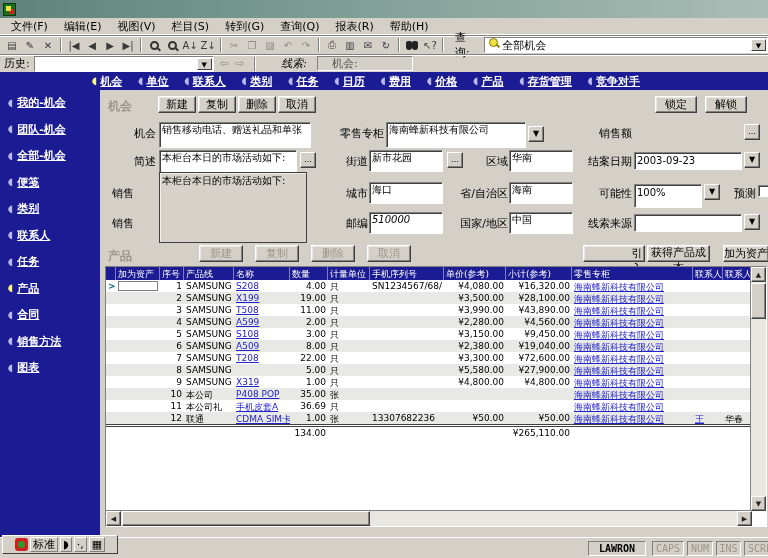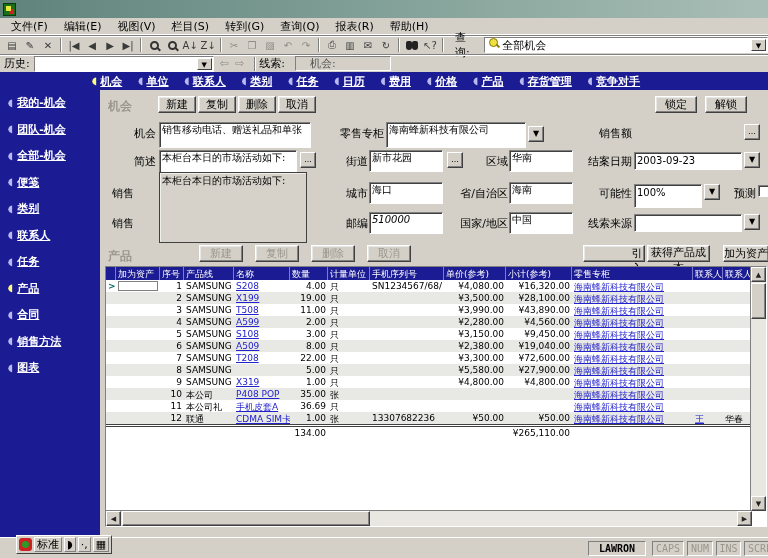--- a/index.html
+++ b/index.html
@@ -43,21 +43,21 @@
   .lens { width:9px; height:9px; border-radius:50%; background:#f0e040; border:1px solid #887700; margin-right:4px; position:relative;}
   .lens::after{content:"";position:absolute;width:4px;height:2px;background:#887700;right:-3px;bottom:-1px;transform:rotate(45deg);}
   .combo-arrow-box { position:absolute; right:1px; top:1px; width:15px; height:12px; background:#d4d0c8;
     border:1px solid; border-color:#fff #404040 #404040 #fff; font-size:7px; text-align:center; line-height:12px; color:#000;}
   
   .histbar { position:absolute; left:0; top:54px; width:768px; height:18px;
     display:flex; align-items:center; padding-left:4px; border-top:1px solid #808080; box-shadow:inset 0 1px 0 #fff;}
   .hist-combo { position:relative; width:180px; height:16px; background:#fff;
     border:1px solid; border-color:#808080 #fff #fff #808080; margin-left:4px; }
   .nav-arrow { font-size:11px; color:#8f8d86; margin-left:6px; }
-  .clue-label { margin-left:0; }
+  .clue-label { margin-left:22px;font-style:italic; }
   .opp-box { margin-left:10px; width:96px; height:15px; background:#d4d0c8;
     border:1px solid; border-color:#808080 #fff #fff #808080;
     color:#555; padding-left:14px; line-height:14px; }
   
   .tabbar { position:absolute; left:0; top:72px; width:768px; height:18px; background:#1b1b94;
     display:flex; align-items:center; padding-left:86px; gap:4px; }
   .tab { display:flex; align-items:center; gap:3px; color:#fff; font-weight:bold;
     padding:0 6px; white-space:nowrap; }
   .tab .lab { text-decoration:underline; }
   .crescent { color:#b9b9ef; font-size:10px; line-height:10px; }
@@ -104,22 +104,22 @@
   .sc-btn { position:absolute; width:15px; height:15px; background:#d4d0c8;
     border:1px solid; border-color:#fff #404040 #404040 #fff; box-shadow:inset -1px -1px 0 #808080;
     font-size:7px; text-align:center; line-height:14px; color:#222; }
   .sc-thumb { position:absolute; background:#d4d0c8; border:1px solid; border-color:#fff #404040 #404040 #fff; box-shadow:inset -1px -1px 0 #808080; }
   
   .statusbar { position:absolute; left:0; top:537px; width:768px; height:21px; background:#d4d0c8;
     border-top:1px solid #fff; }
   .st-panel { position:absolute; top:3px; height:15px; border:1px solid; border-color:#808080 #fff #fff #808080;
     font-size:10px; text-align:center; line-height:14px; font-family:"DejaVu Sans Mono",monospace; }
   .st-panel.dim { color:#9a968c; }
-  .imebar { position:absolute; left:16px; top:535px; height:19px; background:#d4d0c8; z-index:8;
-    border:1px solid; border-color:#fff #404040 #404040 #fff; display:flex; align-items:center; padding:0 2px; gap:2px;}
+  .imebar { position:absolute; left:2px; top:535px; height:19px; background:#d4d0c8; z-index:8;
+    border:1px solid; border-color:#fff #404040 #404040 #fff; display:flex; align-items:center; padding:0 12px; gap:2px;}
   .ime-logo { width:13px; height:13px; background:#cc2222; border-radius:3px; position:relative; }
   .ime-logo::after{content:"";position:absolute;left:3px;top:3px;width:7px;height:7px;background:#2a9a2a;border-radius:50%;}
   .ime-item { border:1px solid; border-color:#fff #808080 #808080 #fff; padding:0 2px; height:15px; line-height:13px; font-size:11px;}
 </style>
 </head>
 <body>
 
 <div class="app">
 
   <div class="titlebar">

